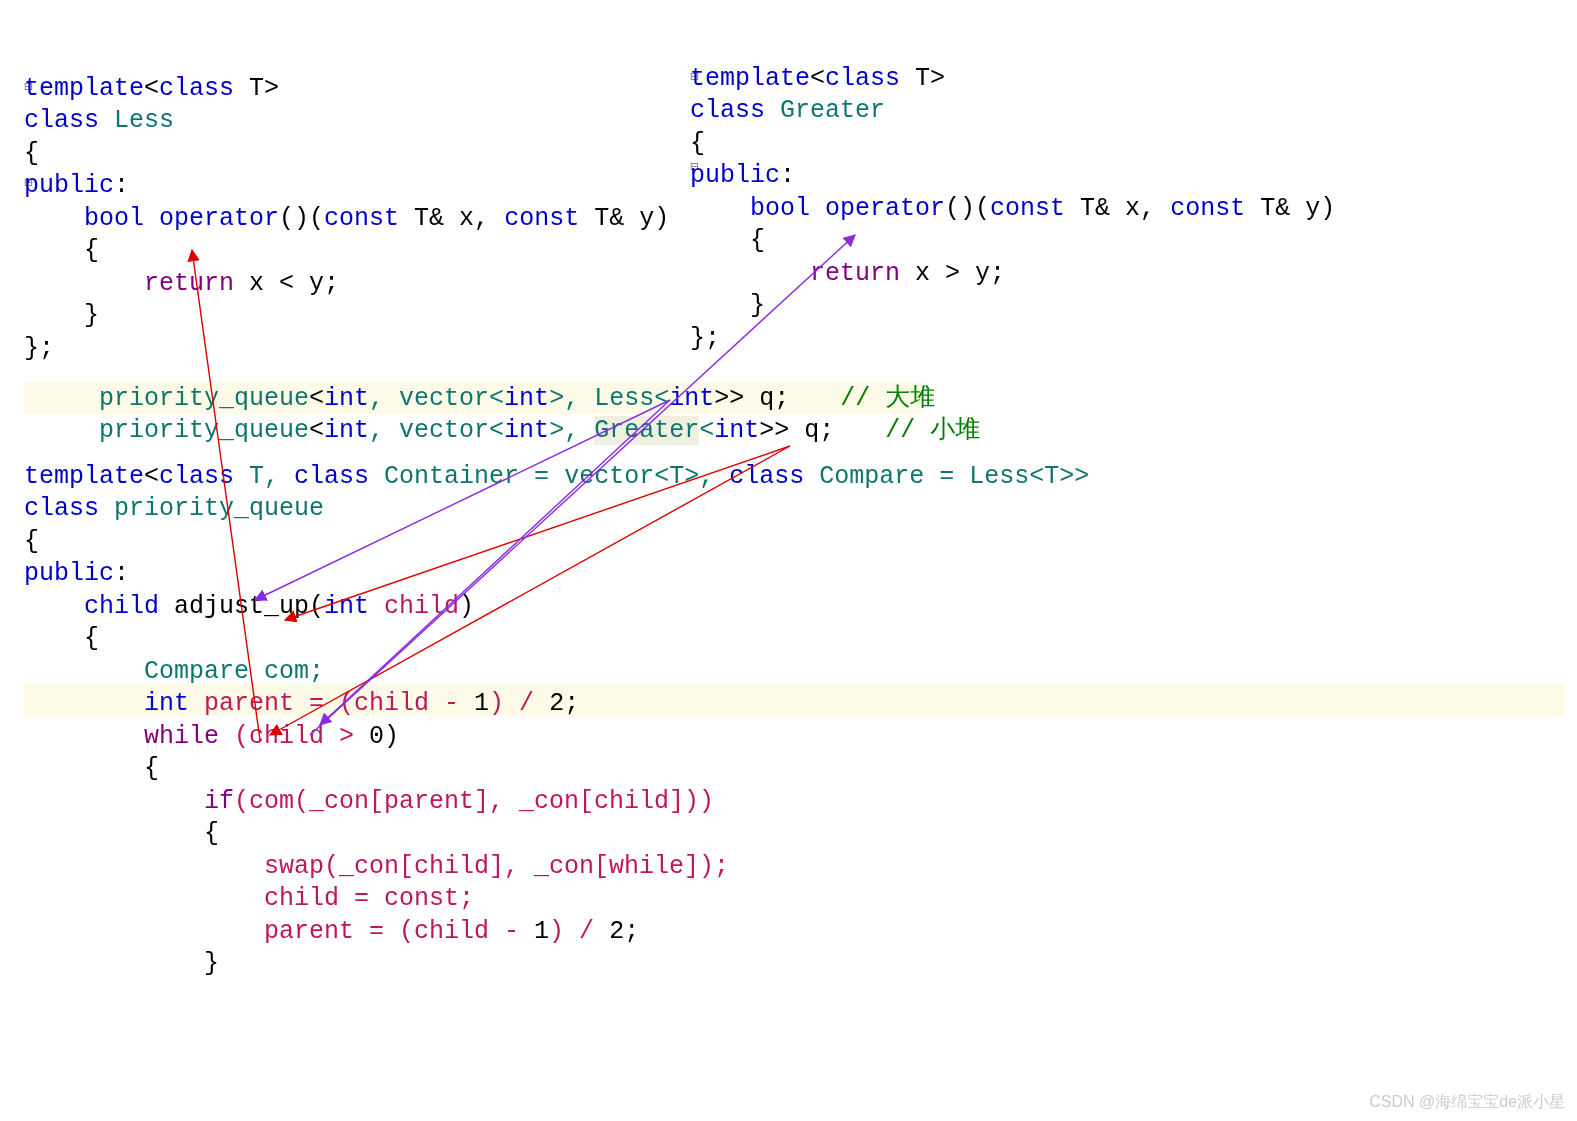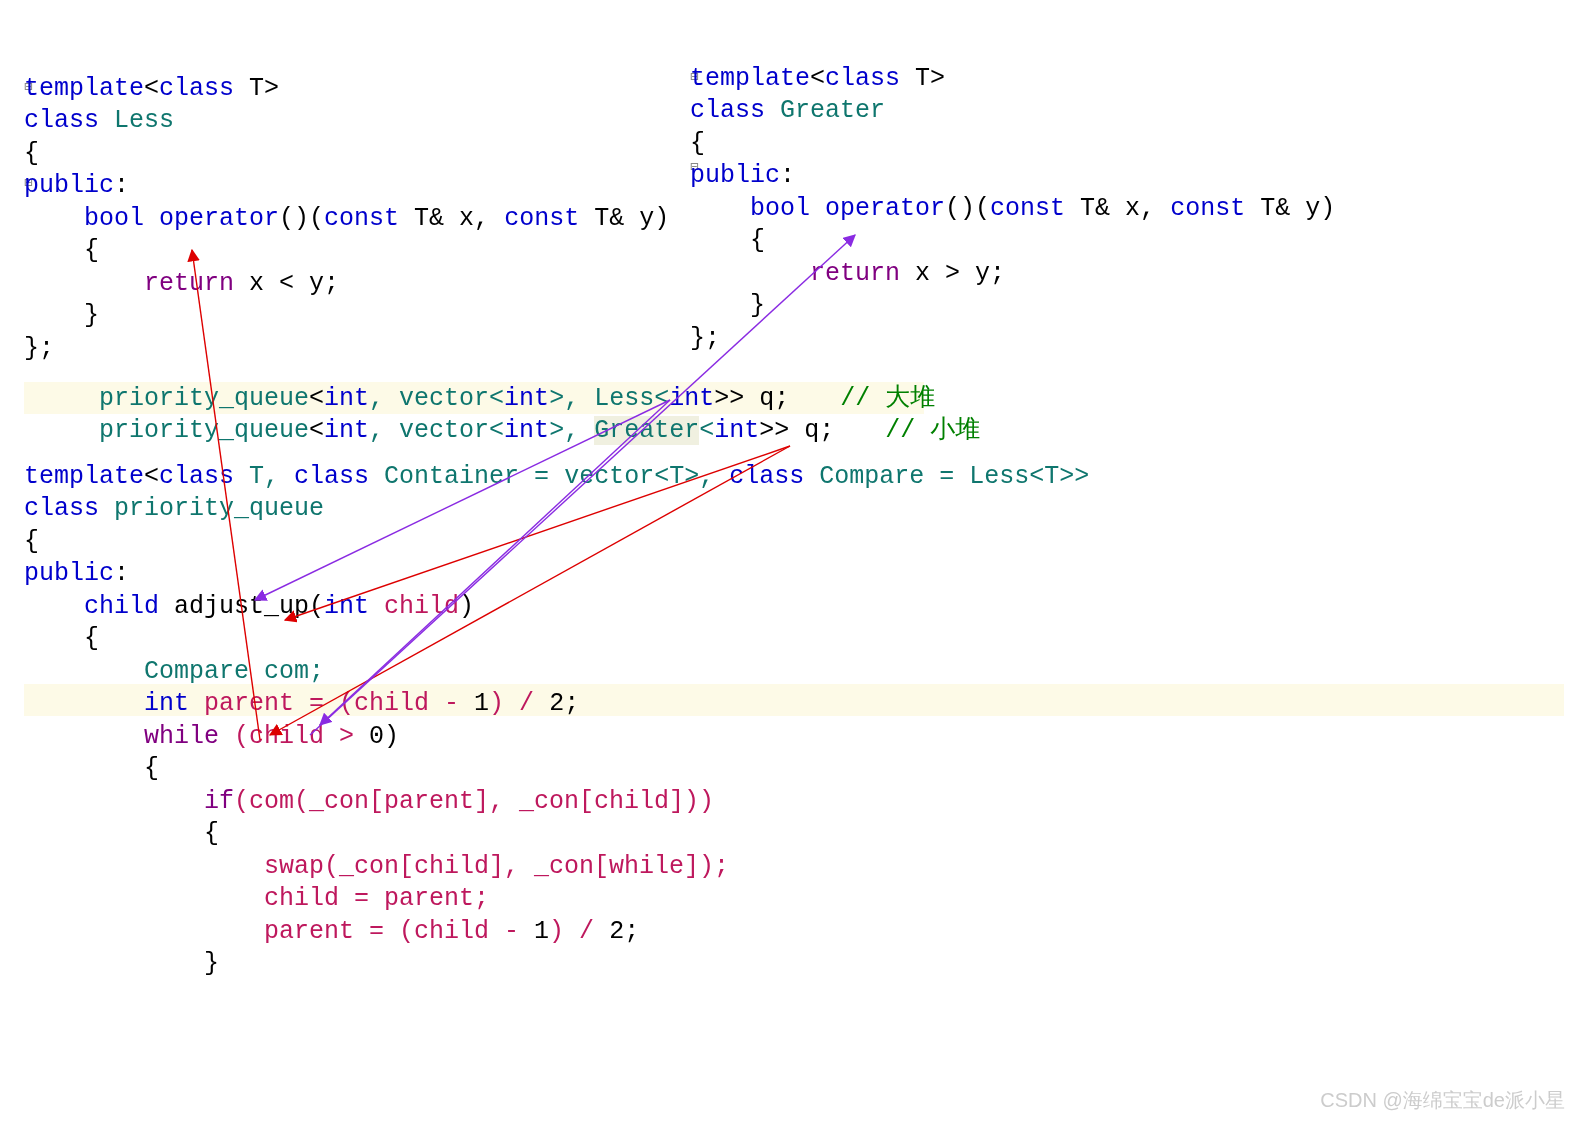--- a/index.html
+++ b/index.html
@@ -53,21 +53,21 @@
     position: absolute;
     left: 0; top: 0;
     width: 1577px; height: 1121px;
     pointer-events: none;
   }
   .watermark {
     position: absolute;
     right: 12px;
     bottom: 8px;
     font-family: sans-serif;
-    font-size: 20px;
+    font-size: 16px;
     color: #ccc;
   }
   .cursor-line {
     position: absolute;
     background: #fdfae7;
     z-index: -1;
   }
 </style>
 </head>
 <body>
@@ -116,21 +116,21 @@
 <span class="kw">public</span><span>:</span>
 <span>    </span><span class="kw">child</span><span> adjust_up(</span><span class="kw">int</span><span> </span><span class="gray">child</span><span>)</span>
 <span>    {</span>
 <span class="cls">        Compare com;</span>
 <span>        </span><span class="kw">int</span><span class="gray"> parent = (child - </span><span>1</span><span class="gray">) / </span><span>2</span><span>;</span>
 <span>        </span><span class="ret">while</span><span class="gray"> (child &gt; </span><span>0</span><span>)</span>
 <span>        {</span>
 <span>            </span><span class="ret">if</span><span class="gray">(com(_con[parent], _con[child]))</span>
 <span>            {</span>
 <span class="gray">                swap(_con[child], _con[while]);</span>
-<span class="gray">                child = parent;</span>
+<span class="gray">                child = const;</span>
 <span class="gray">                parent = (child - </span><span>1</span><span class="gray">) / </span><span>2</span><span>;</span>
 <span>            }</span>
 </div>
 
 <svg class="svg-overlay" viewBox="0 0 1577 1121">
   <defs>
     <marker id="arr-red" viewBox="0 0 10 10" refX="9" refY="5" markerWidth="9" markerHeight="9" orient="auto">
       <path d="M0,0 L10,5 L0,10 z" fill="#d00"></path>
     </marker>
     <marker id="arr-purple" viewBox="0 0 10 10" refX="9" refY="5" markerWidth="9" markerHeight="9" orient="auto">

